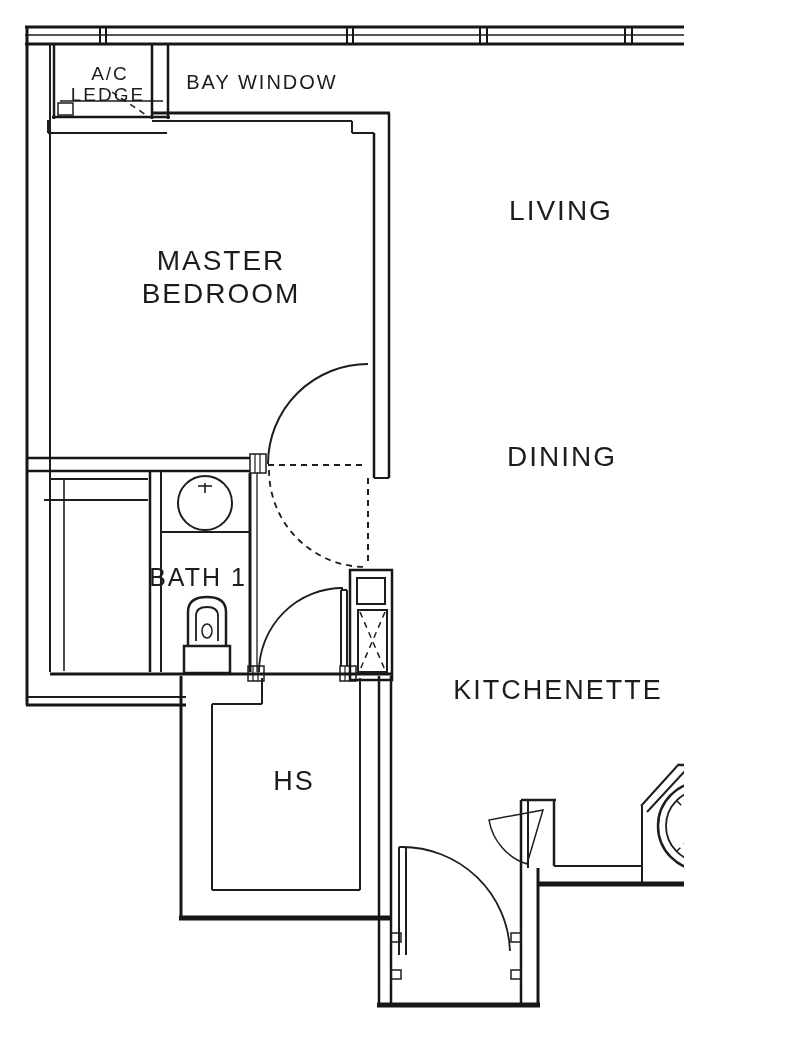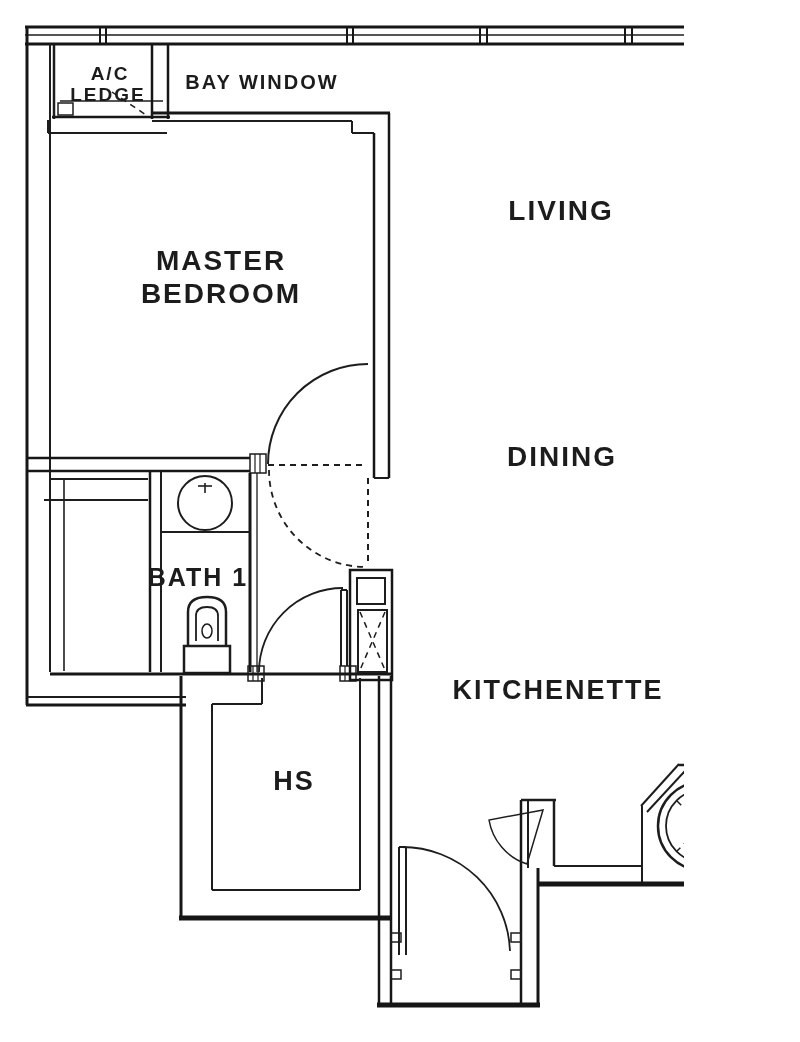--- a/index.html
+++ b/index.html
@@ -1,18 +1,18 @@
 <!DOCTYPE html>
 <html><head>
 <meta charset="utf-8">
 <style>
   html,body{margin:0;padding:0;background:#fff;}
   .plan-wrap{
     position:relative;width:684px;height:1042px;background:#ffffff;
-    font-family:"Liberation Sans", sans-serif;overflow:hidden;font-weight:bold;
+    font-family:"Liberation Sans", sans-serif;overflow:hidden;
   }
   svg text{
     fill:#1c1c1c;
     font-family:"Liberation Sans", sans-serif;
     letter-spacing:2px;
   }
   .wall{stroke:#161616;fill:none;}
   .thin{stroke:#1d1d1d;fill:none;}
   .dash{stroke:#1d1d1d;fill:none;stroke-dasharray:6 5;}
 </style>

